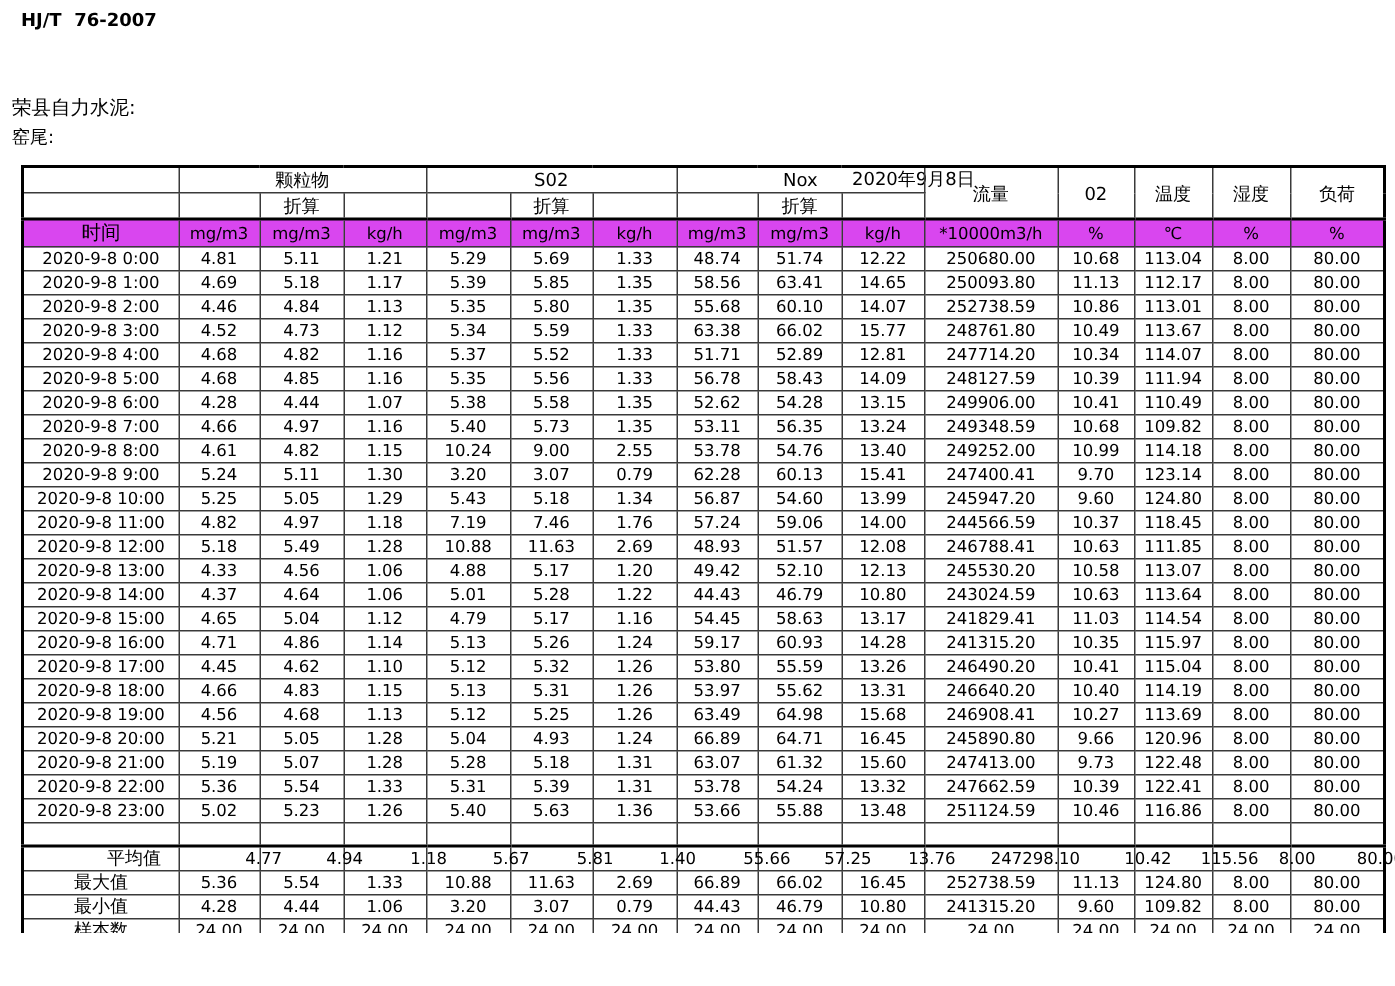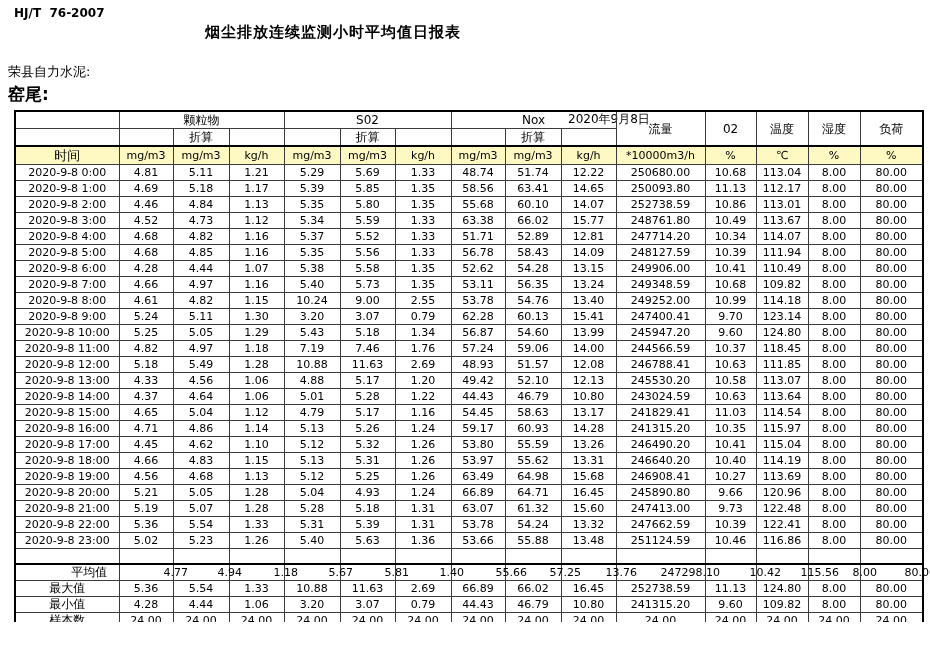--- a/index.html
+++ b/index.html
@@ -3,52 +3,51 @@
 <meta charset="utf-8">
 <style>
   html,body{margin:0;padding:0;background:#fff;}
   .page{
     position:relative;width:930px;height:622px;background:#fff;overflow:hidden;
     font-family:"DejaVu Sans",sans-serif;color:#000;
   }
   .std-code{position:absolute;left:14px;top:6px;font-size:12px;font-weight:bold;white-space:pre;}
   .title{position:absolute;left:205px;top:23px;font-size:15px;font-weight:bold;letter-spacing:1px;}
   .company{position:absolute;left:8px;top:63px;font-size:13px;font-weight:normal;}
-  .site{position:absolute;left:8px;top:83px;font-size:17px;font-weight:bold;text-align:center;}
+  .site{position:absolute;left:8px;top:83px;font-size:12px;font-weight:normal;text-align:center;}
   .date{position:absolute;left:568px;top:84px;font-size:12px;margin-top:27px;}
   table.report{
     position:absolute;left:14px;top:110px;width:908px;
     border-collapse:collapse;table-layout:fixed;
     font-size:11px;border:2px solid #000;
   }
   table.report td{
     border:1px solid #3a3a3a;padding:0;height:15px;line-height:15px;
     text-align:center;white-space:nowrap;overflow:visible;
   }
   tr.hrow1 td,tr.hrow2 td{height:16px;line-height:16px;font-size:12px;}
-  tr.units td{height:17px;line-height:17px;background:#fef9c3;border-top:2px solid #000;font-size:11px;}
+  tr.units td{height:17px;line-height:17px;background:#d946ef;border-top:2px solid #000;font-size:11px;}
   tr.units td.time-head{font-size:13px;}
   td.grp{font-size:12px;}
   td.time{text-align:right;padding-right:8px;}
   td.flow{text-align:right;padding-right:6px;}
   td.label{text-align:right;padding-right:3px;font-size:12px;}
   td.gb{border-left:2px solid #000;}
   tr.spacer td{height:14px;line-height:14px;}
   tr.sumfirst td{border-top:2px solid #000;padding-left:44px;}
   tr.total td{border-bottom:6px solid #c4b5fd;}
   .foot1{position:absolute;left:8px;top:616px;font-size:12px;font-weight:bold;}
   .foot2{position:absolute;left:8px;top:634px;font-size:13px;font-weight:normal;}
   .foot3{position:absolute;left:200px;top:634px;font-size:13px;font-weight:bold;margin-top:39px;}
 </style>
 </head>
 <body>
 
 <div class="page">
   <div class="std-code">HJ/T  76-2007</div>
-  <div class="title">烟尘排放连续监测小时平均值日报表</div>
   <div class="company">荣县自力水泥:</div>
   <div class="site">窑尾:</div>
   <div class="date">2020年9月8日</div>
 
   <table class="report" id="report-table">
     <colgroup>
       <col style="width:104px">
       <col style="width:54px">
         <col style="width:56px">
         <col style="width:55px">

